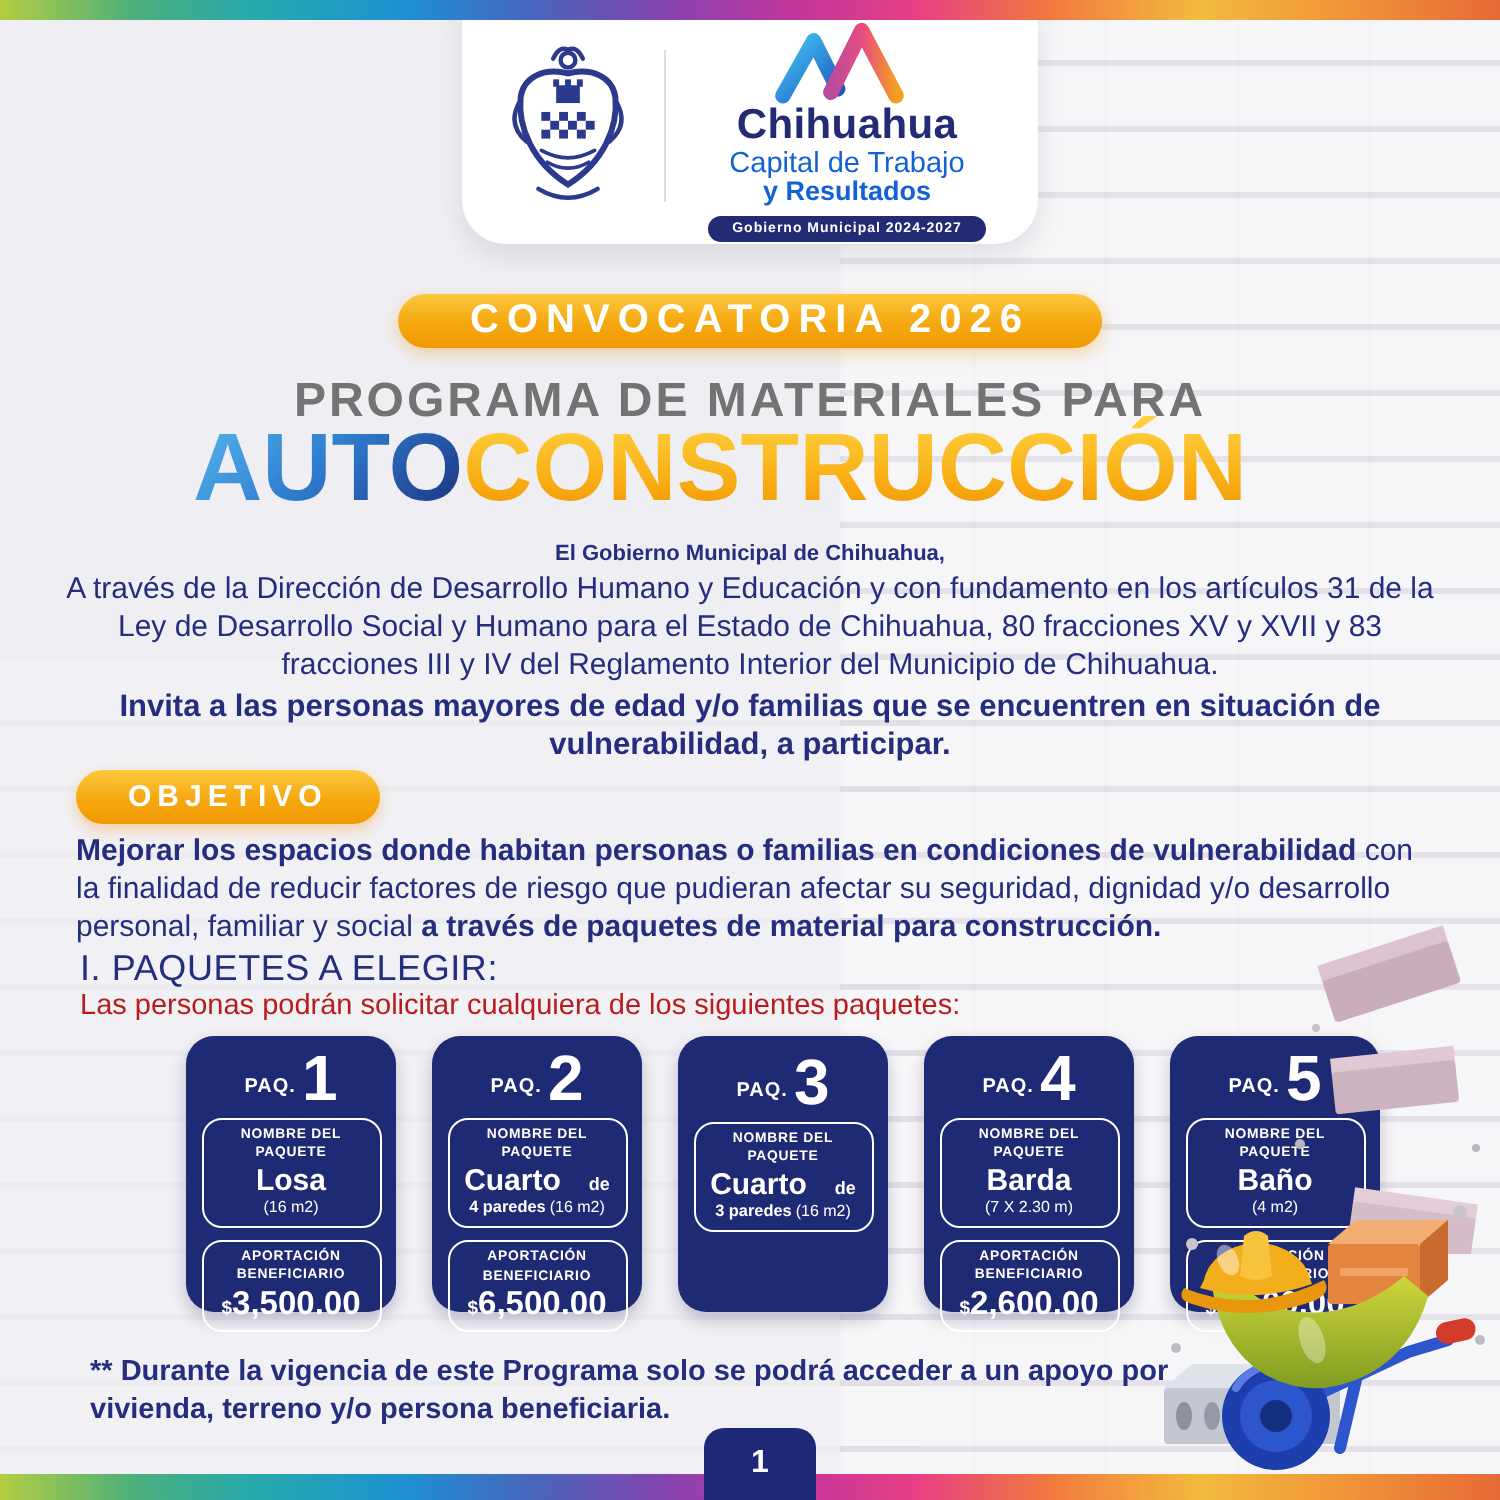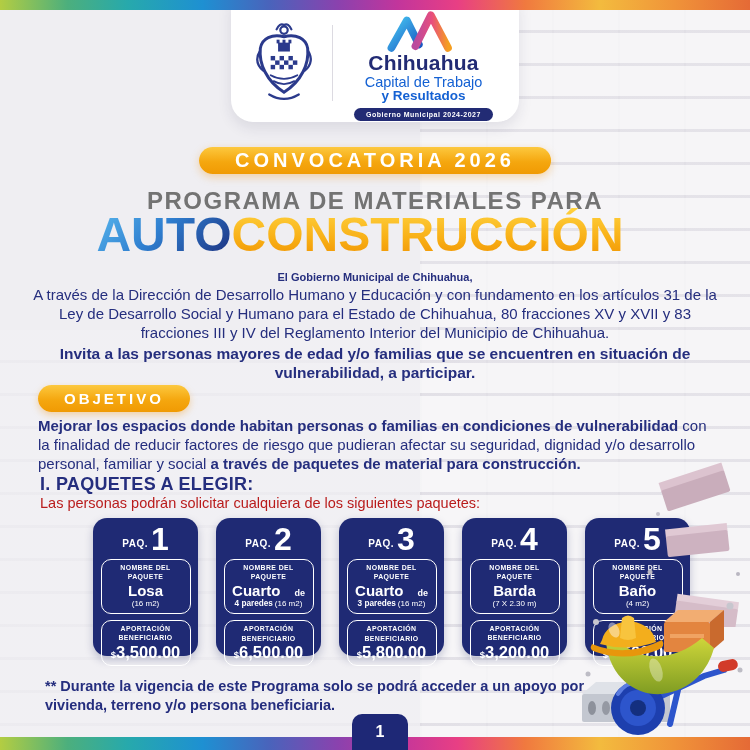--- a/index.html
+++ b/index.html
@@ -81,21 +81,21 @@
     position:absolute; left:38px; top:385px; z-index:1;
     background:linear-gradient(180deg,#fcc83e 0%,#f5a70f 55%,#f09a03 100%);
     color:#fff; font-weight:800; font-size:15px; letter-spacing:3px;
     padding:5px 26px; border-radius:18px;
     box-shadow:0 3px 7px rgba(240,150,20,0.35);
   }
   .objetivo-text {
     position:absolute; left:38px; top:416px; width:678px; z-index:1;
     color:#252e7e; font-size:15px; line-height:1.27;
   }
-  .paq-heading { position:absolute; left:40px; top:474px; z-index:1; color:#252e7e; font-size:18px; font-weight:700; letter-spacing:.3px; }
+  .paq-heading { position:absolute; left:40px; top:474px; z-index:1; color:#252e7e; font-size:18px; font-weight:400; letter-spacing:.3px; }
   .paq-sub { position:absolute; left:40px; top:495px; z-index:1; color:#b91c1c; font-size:14.5px; }
 
   .cards { position:absolute; left:45px; top:518px; z-index:1; display:flex; gap:18px;padding-left:48px; }
   .card {
     width:105px; height:138px; background:#1f2a74; border-radius:14px; color:#fff;
     display:flex; flex-direction:column; align-items:center;
     box-shadow:0 4px 8px rgba(30,40,100,0.25);
   }
   .card-head { margin-top:6px; display:flex; align-items:flex-end; gap:3px; height:32px; }
   .paq-lbl { font-size:10px; font-weight:700; letter-spacing:.5px; padding-bottom:5px; }
@@ -262,48 +262,41 @@
         <span class="paq-num">3</span>
       </div>
       <div class="cbox cbox-name">
         <div class="clabel">
           <div>NOMBRE DEL</div>
           <div>PAQUETE</div>
         </div>
         <div class="cname"><span>Cuarto</span><span class="sfx">de</span></div>
         <div class="cdetail"><b>3 paredes</b><span>(16 m2)</span></div>
       </div>
+    </div>
+
+    <div class="card">
+      <div class="card-head">
+        <span class="paq-lbl">PAQ.</span>
+        <span class="paq-num">4</span>
+      </div>
+      <div class="cbox cbox-name">
+        <div class="clabel">
+          <div>NOMBRE DEL</div>
+          <div>PAQUETE</div>
+        </div>
+        <div class="cname"><span>Barda</span></div>
+        <div class="cdetail"><span>(7 X 2.30 m)</span></div>
+      </div>
       <div class="cbox cbox-amount">
         <div class="clabel">
           <div>APORTACIÓN</div>
           <div>BENEFICIARIO</div>
         </div>
-        <div class="camount"><span class="cur">$</span><span>5,800.00</span></div>
-      </div>
-    </div>
-
-    <div class="card">
-      <div class="card-head">
-        <span class="paq-lbl">PAQ.</span>
-        <span class="paq-num">4</span>
-      </div>
-      <div class="cbox cbox-name">
-        <div class="clabel">
-          <div>NOMBRE DEL</div>
-          <div>PAQUETE</div>
-        </div>
-        <div class="cname"><span>Barda</span></div>
-        <div class="cdetail"><span>(7 X 2.30 m)</span></div>
-      </div>
-      <div class="cbox cbox-amount">
-        <div class="clabel">
-          <div>APORTACIÓN</div>
-          <div>BENEFICIARIO</div>
-        </div>
-        <div class="camount"><span class="cur">$</span><span>3,200.00</span></div>
+        <div class="camount"><span class="cur">$</span><span>2,600.00</span></div>
       </div>
     </div>
 
     <div class="card">
       <div class="card-head">
         <span class="paq-lbl">PAQ.</span>
         <span class="paq-num">5</span>
       </div>
       <div class="cbox cbox-name">
         <div class="clabel">

